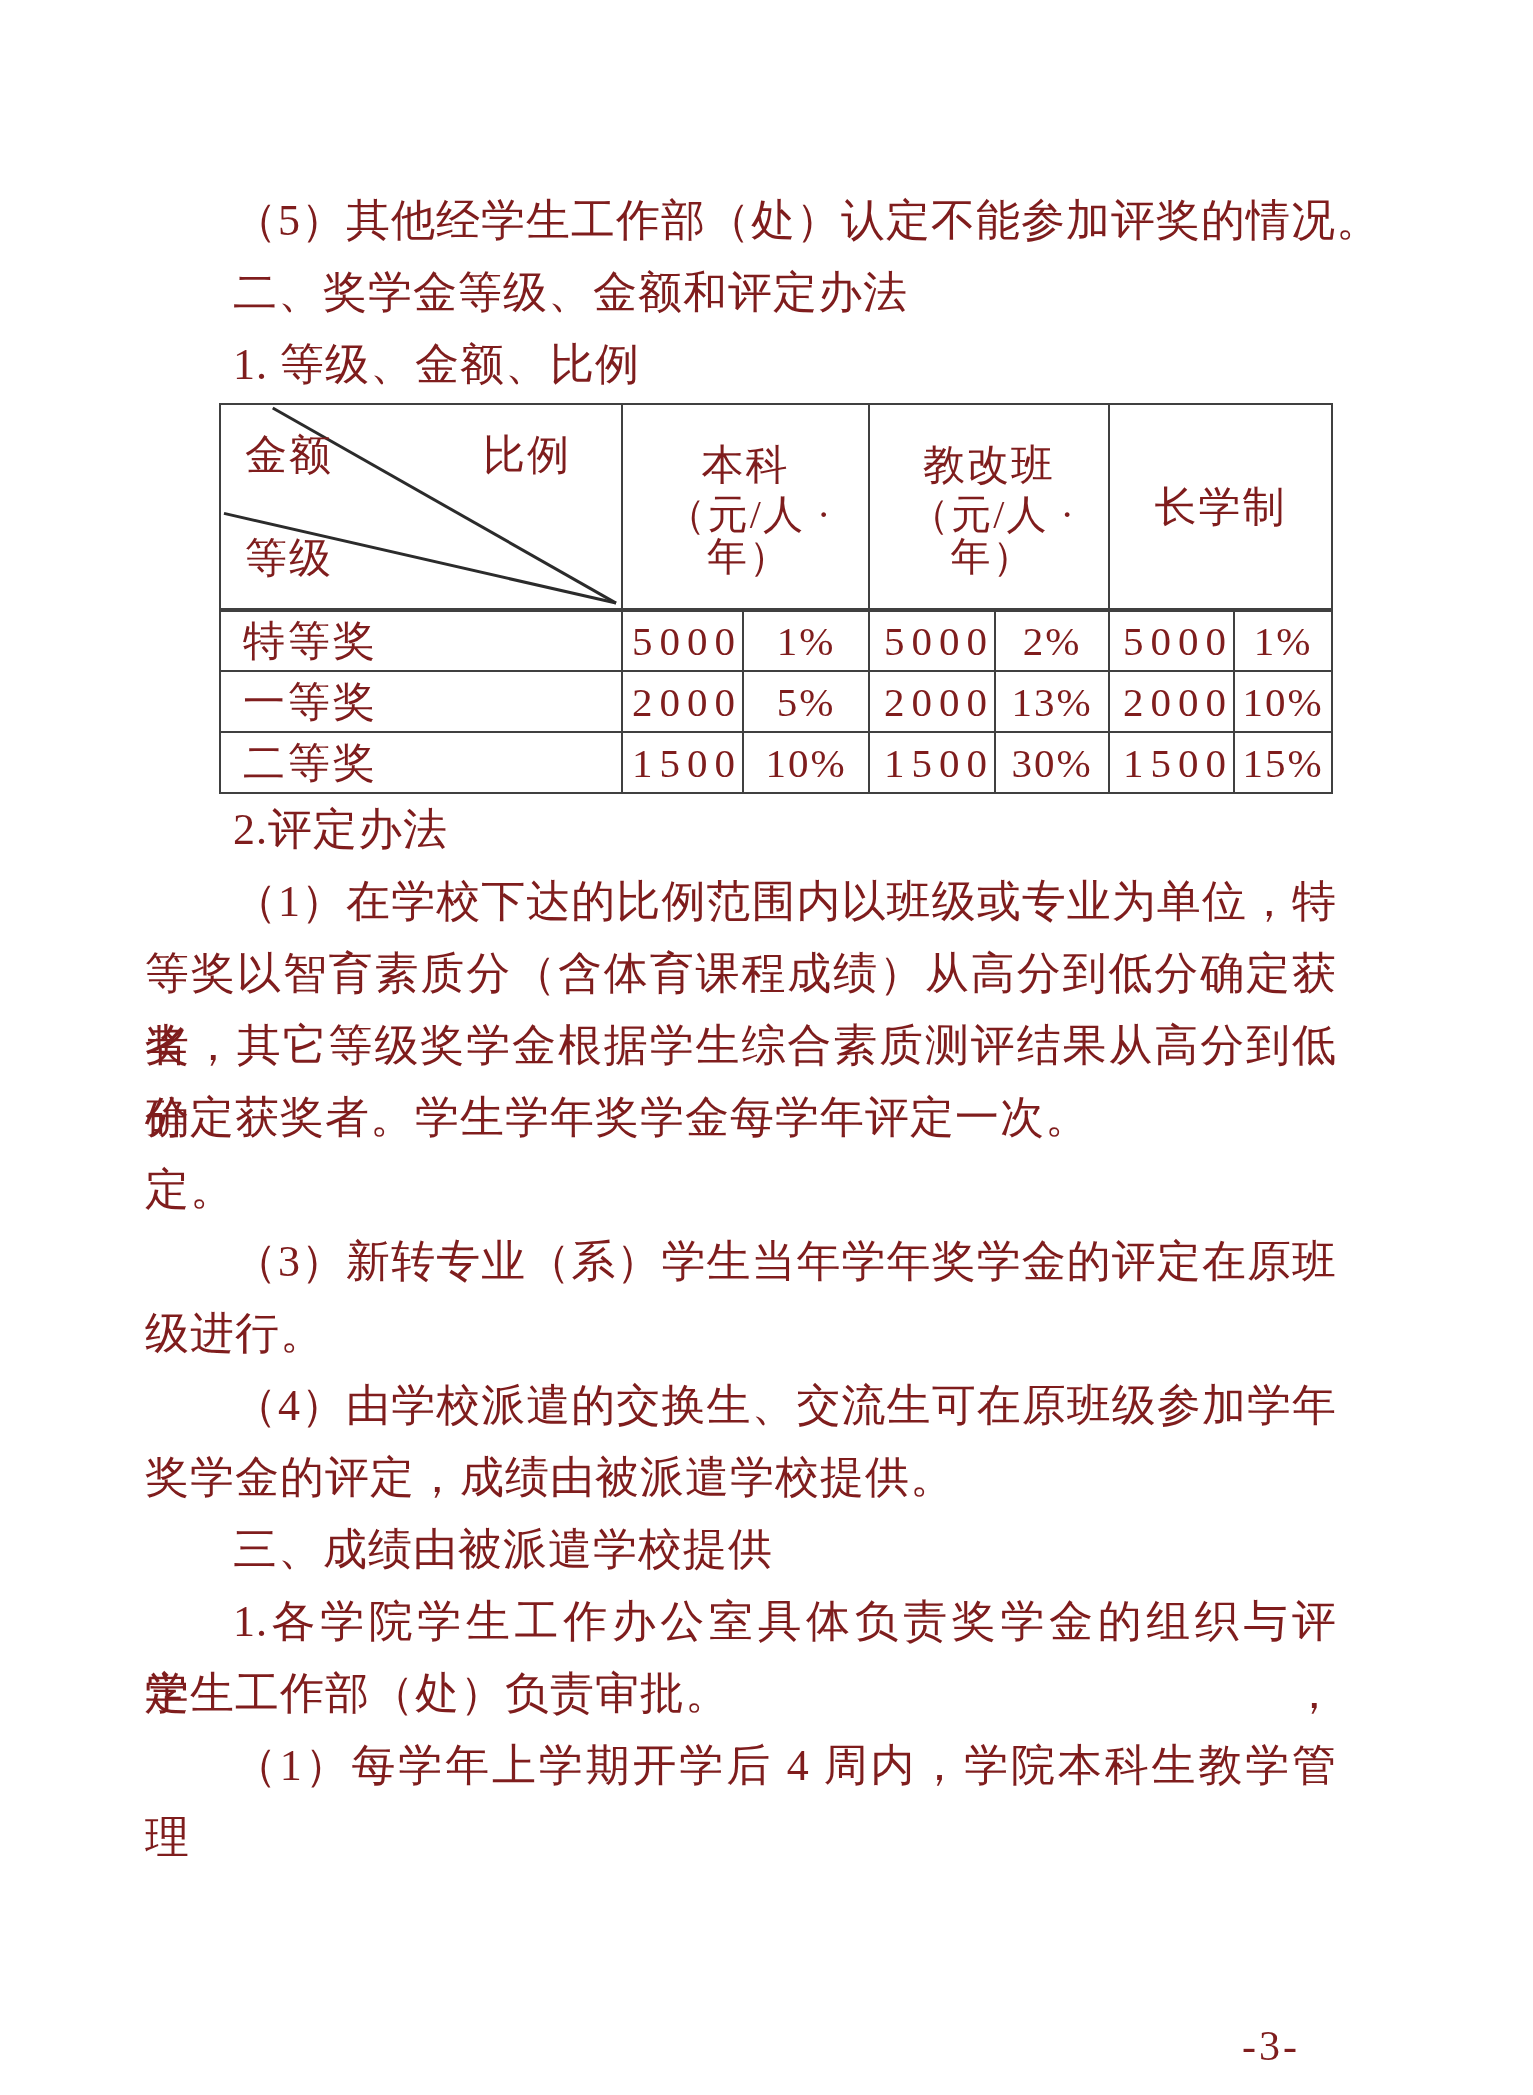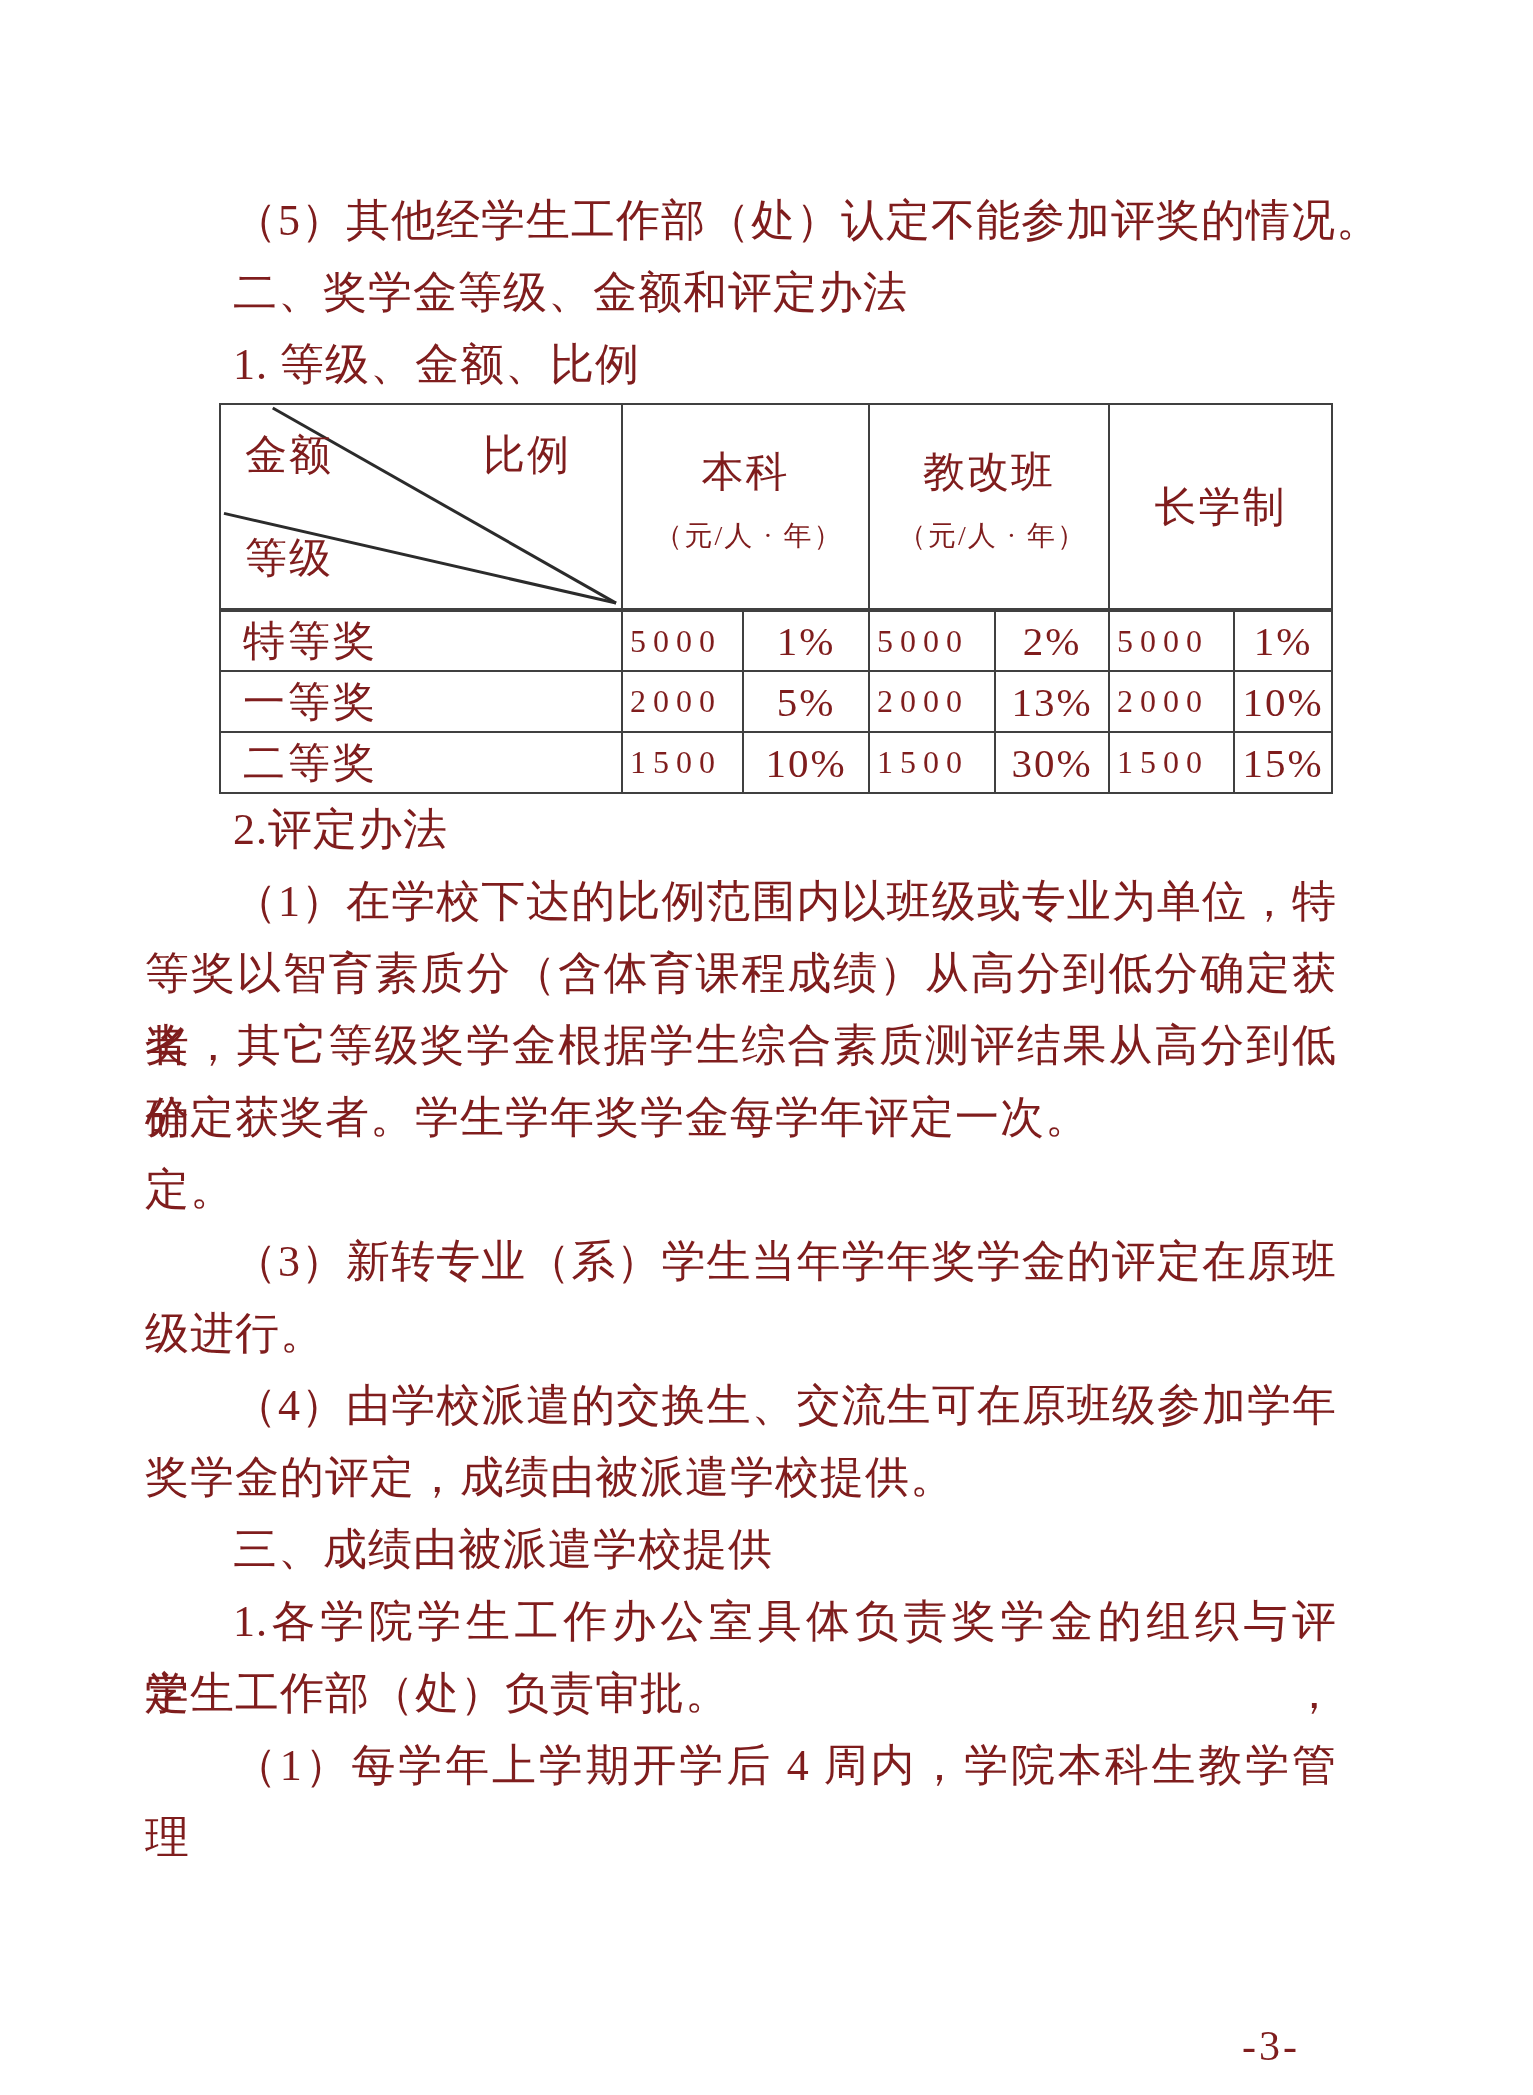--- a/index.html
+++ b/index.html
@@ -57,29 +57,29 @@
   }
   .corner-top-left  { left: 24px;  top: 22px; }
   .corner-top-right { left: 262px; top: 22px; }
   .corner-bottom-left { left: 24px; bottom: 22px; }
   .colhead {
     text-align: center;
     font-size: 42px;
     letter-spacing: 2px;
   }
   .colhead .t { line-height: 58px; }
-  .colhead .s { line-height: 69px; font-size: 28px; padding-left: 7px; }
+  .colhead .s { line-height: 42px; font-size: 40px; padding-left: 7px; }
   .rowlabel {
     font-size: 42px;
     letter-spacing: 3px;
     padding-left: 22px !important;
   }
   .amount {
-    text-align: left;
-    font-size: 32px;
+    text-align: right;
+    font-size: 41px;
     letter-spacing: 7px;
     text-indent: 7px; 
   }
   .pct {
     text-align: center;
     font-size: 41px;
     letter-spacing: 2px;
   }
   .footer {
     position: absolute;

